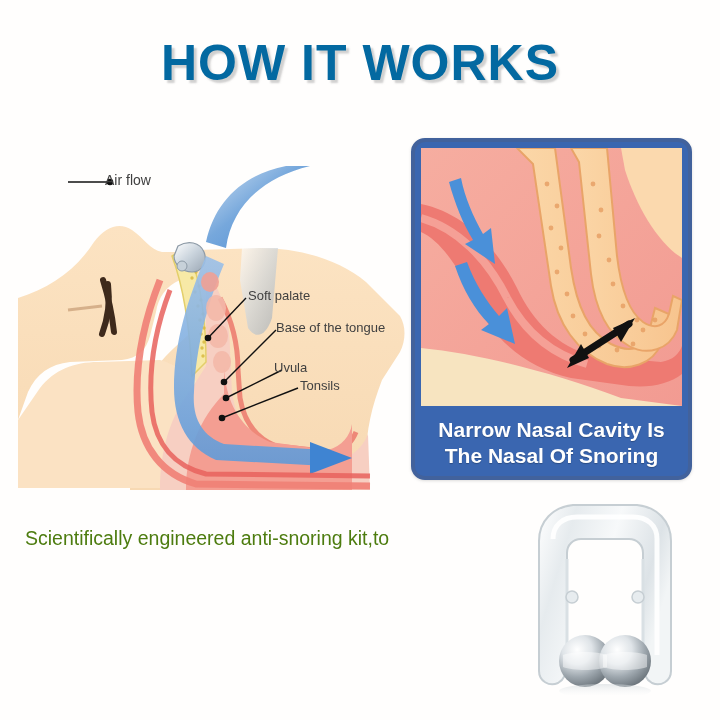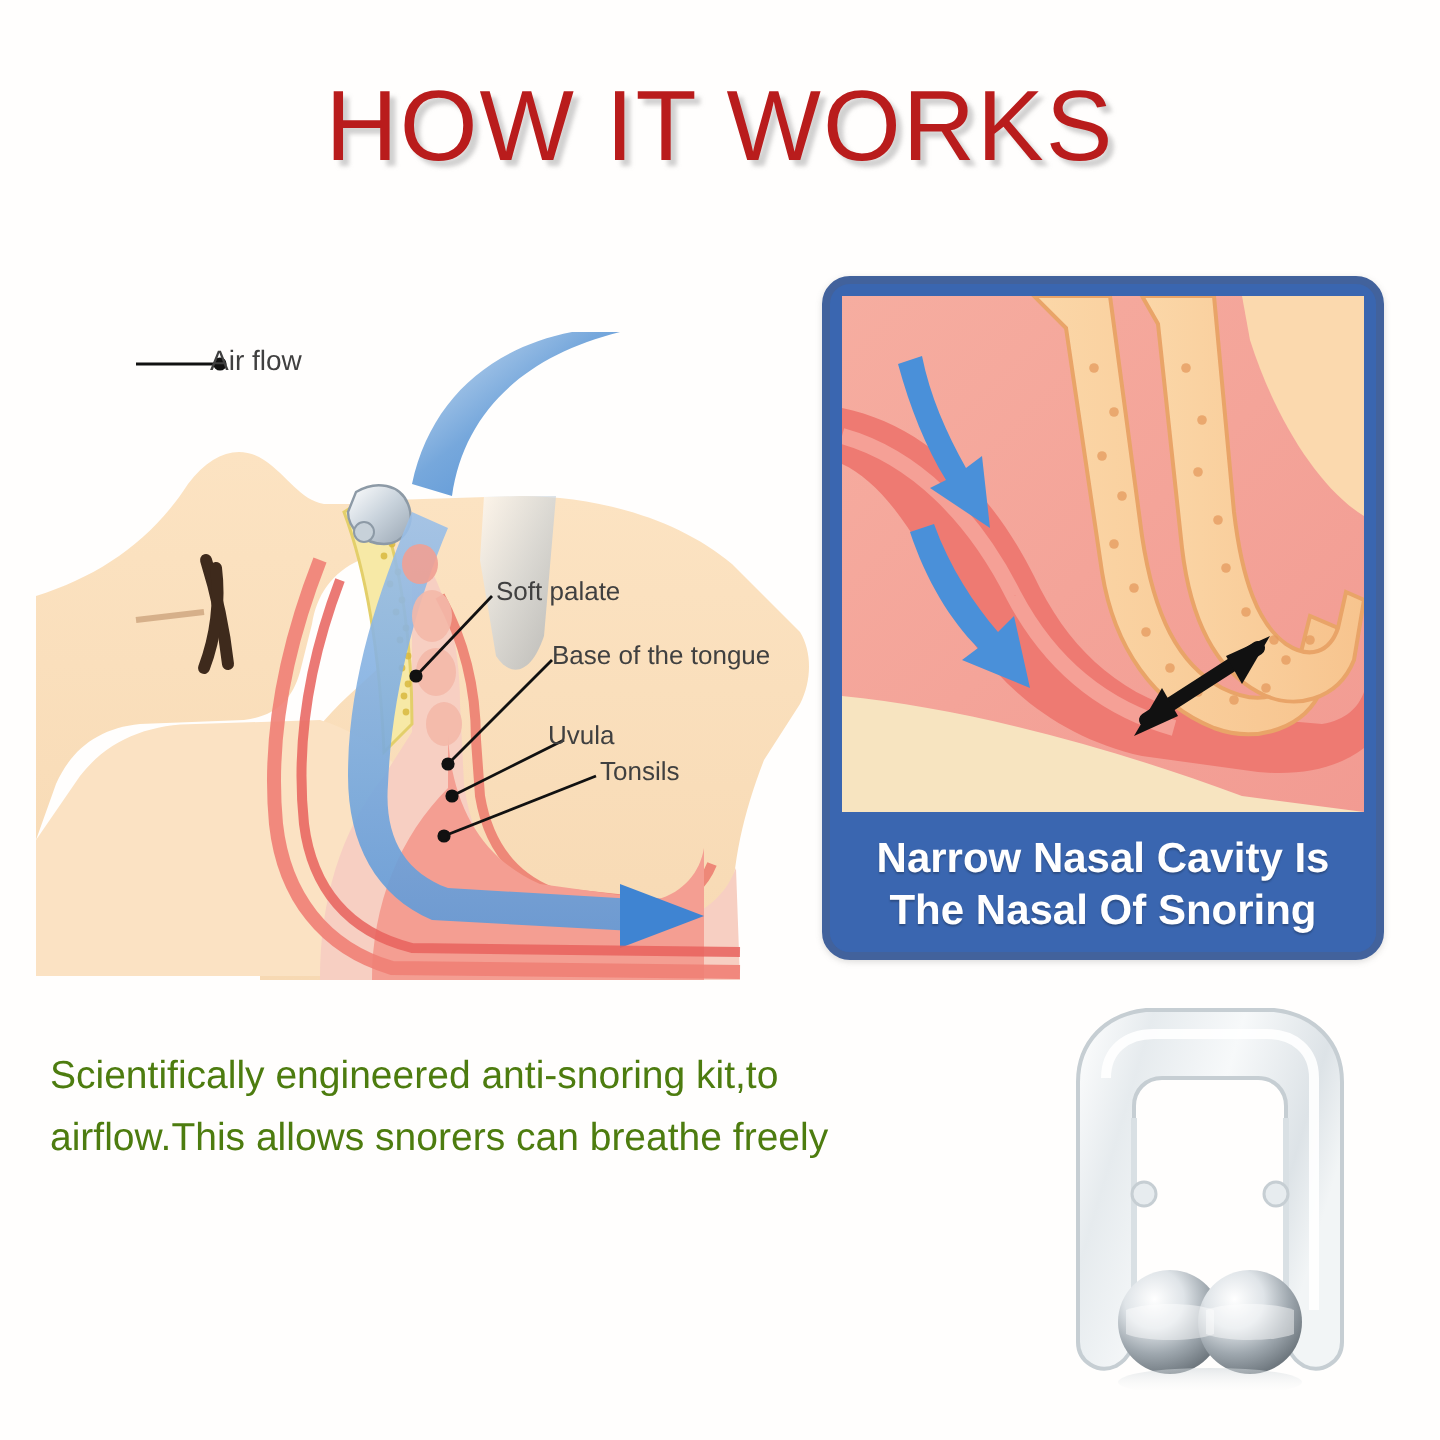--- a/index.html
+++ b/index.html
@@ -20,22 +20,22 @@
   .title-wrap {
     position: absolute;
     top: 38px;
     left: 0;
     width: 720px;
     text-align: center;
   }
   .title {
     font-family: "Liberation Sans", sans-serif;
     font-size: 50px;
-    font-weight: normal;
-    color: #b91c1c;
+    font-weight: bold;
+    color: #0369a1;
     letter-spacing: 1px;
     text-shadow: 3px 3px 2px rgba(170,170,170,0.55);
     display: inline-block;
     line-height: 1;
   }
 
   
   .anatomy {
     position: absolute;
     left: 10px;
@@ -338,21 +338,20 @@
   </div>
 
   <div class="inset-caption">
     <span>Narrow Nasal Cavity Is</span>
     <span>The Nasal Of Snoring</span>
   </div>
 </div>
 
 <div class="desc">
   <span>Scientifically engineered anti-snoring kit,to</span>
-  <span>airflow.This allows snorers can breathe freely</span>
 </div>
 
 <div class="product">
   <svg width="200" height="200" viewBox="0 0 200 200" xmlns="http://www.w3.org/2000/svg">
     <defs>
       <linearGradient id="siliconeG" x1="0" y1="0" x2="1" y2="0.4">
         <stop offset="0%" stop-color="#ffffff"></stop>
         <stop offset="25%" stop-color="#e6ebee"></stop>
         <stop offset="55%" stop-color="#f7f9fa"></stop>
         <stop offset="85%" stop-color="#dde3e7"></stop>

